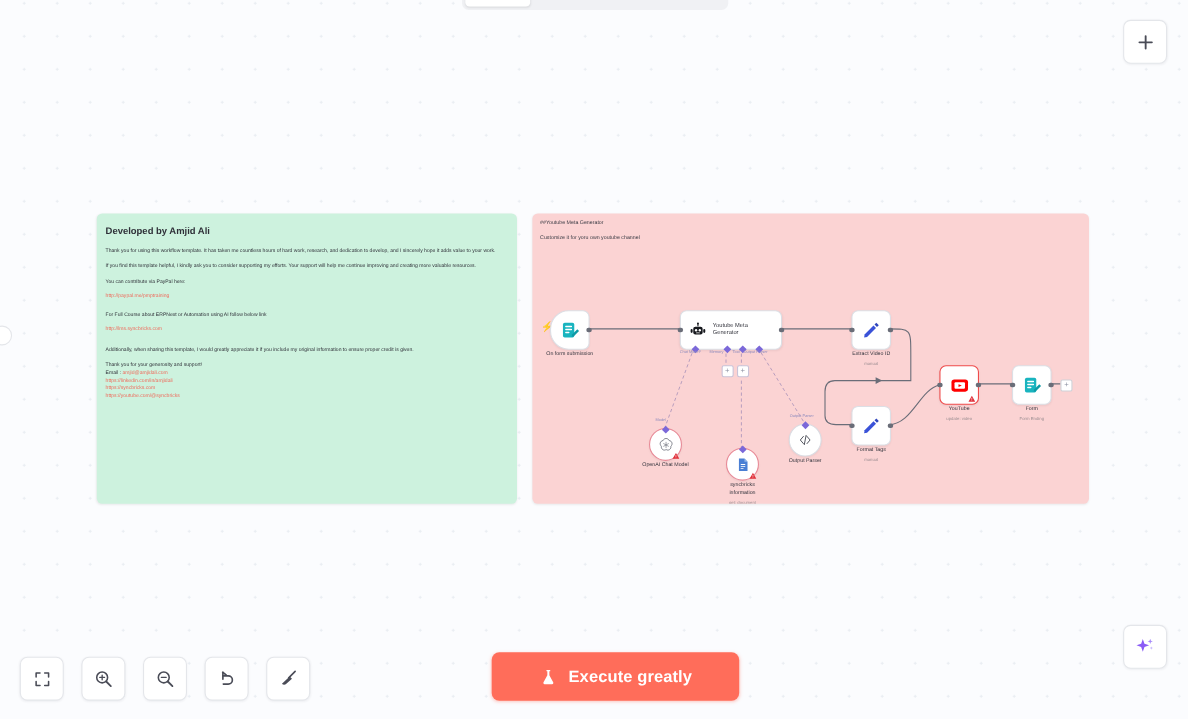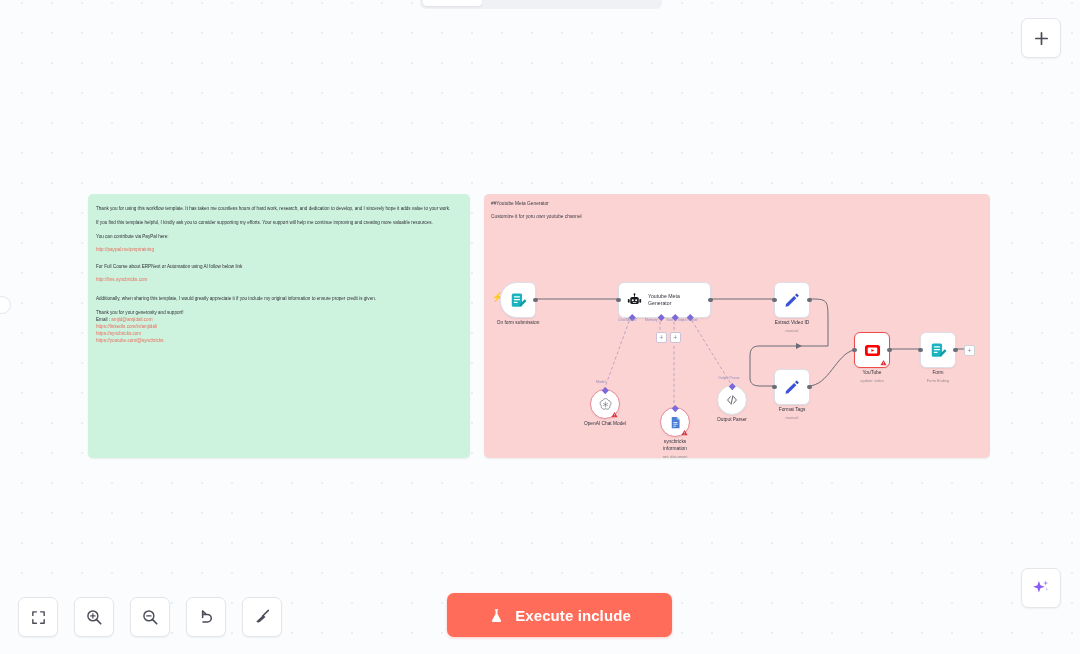--- a/index.html
+++ b/index.html
@@ -139,20 +139,21 @@
   <svg width="20" height="20" viewBox="0 0 24 24">
     <path d="M9.5 3.5 L11.3 8.6 L16.4 10.4 L11.3 12.2 L9.5 17.3 L7.7 12.2 L2.6 10.4 L7.7 8.6 Z" fill="#8b5cf6"></path>
     <path d="M17.6 3.2 L18.4 5.3 L20.5 6.1 L18.4 6.9 L17.6 9 L16.8 6.9 L14.7 6.1 L16.8 5.3 Z" fill="#a78bfa"></path>
     <path d="M18.8 11.6 L19.3 12.9 L20.6 13.4 L19.3 13.9 L18.8 15.2 L18.3 13.9 L17 13.4 L18.3 12.9 Z" fill="#c4b5fd"></path>
   </svg>
 </div>
 
 <div class="edge-orb"></div>
 
 <div class="sticky" id="sticky-note-credits">
+  <div class="s-title">Developed by Amjid Ali</div>
   <p>Thank you for using this workflow template. It has taken me countless hours of hard work, research, and dedication to develop, and I sincerely hope it adds value to your work.</p>
   <p>If you find this template helpful, I kindly ask you to consider supporting my efforts. Your support will help me continue improving and creating more valuable resources.</p>
   <p>You can contribute via PayPal here:</p>
   <p class="lnk" style="margin-bottom:9px">http://paypal.me/pmptraining</p>
   <p>For Full Course about ERPNext or Automation using AI follow below link</p>
   <p class="lnk" style="margin-bottom:11px">http://lms.syncbricks.com</p>
   <p>Additionally, when sharing this template, I would greatly appreciate it if you include my original information to ensure proper credit is given.</p>
   <div class="blk">Thank you for your generosity and support!</div>
   <div class="blk">
     <span>Email :</span>
@@ -377,14 +378,14 @@
       <path d="M20.4 3.2 L12.6 11" stroke="#4a4c57" stroke-width="2" stroke-linecap="round"></path>
       <path d="M13.8 9.2 L16.6 12 L9.4 18.4 C8 19.6 5.6 19.4 4.4 18 Z" fill="#4a4c57"></path>
     </svg>
   </div>
 </div>
 
 <div id="execute-workflow-button">
   <svg width="17" height="17" viewBox="0 0 24 24">
     <path d="M9.6 3 h4.8 v1.6 h-1.1 v5.1 l4.9 9.1 a1.6 1.6 0 0 1 -1.4 2.4 H7.2 a1.6 1.6 0 0 1 -1.4 -2.4 l4.9 -9.1 V4.6 H9.6 Z" fill="#ffffff"></path>
   </svg>
-  <span>Execute include</span>
+  <span>Execute greatly</span>
 </div>
 
 </body></html>

